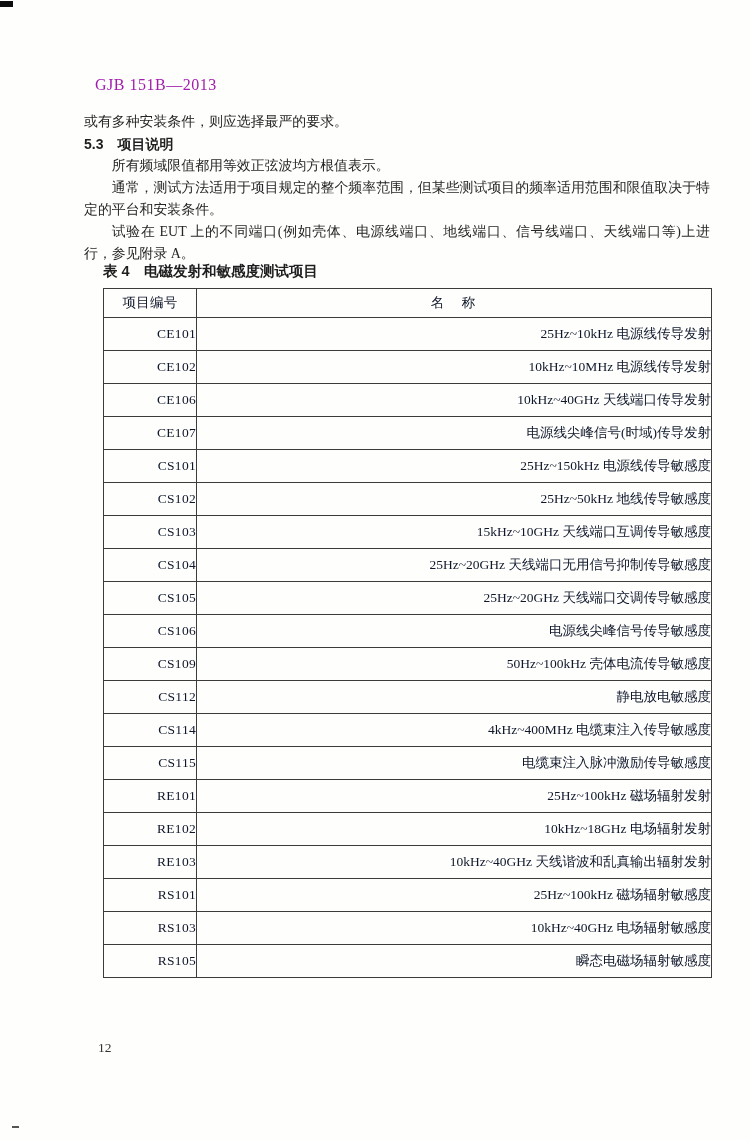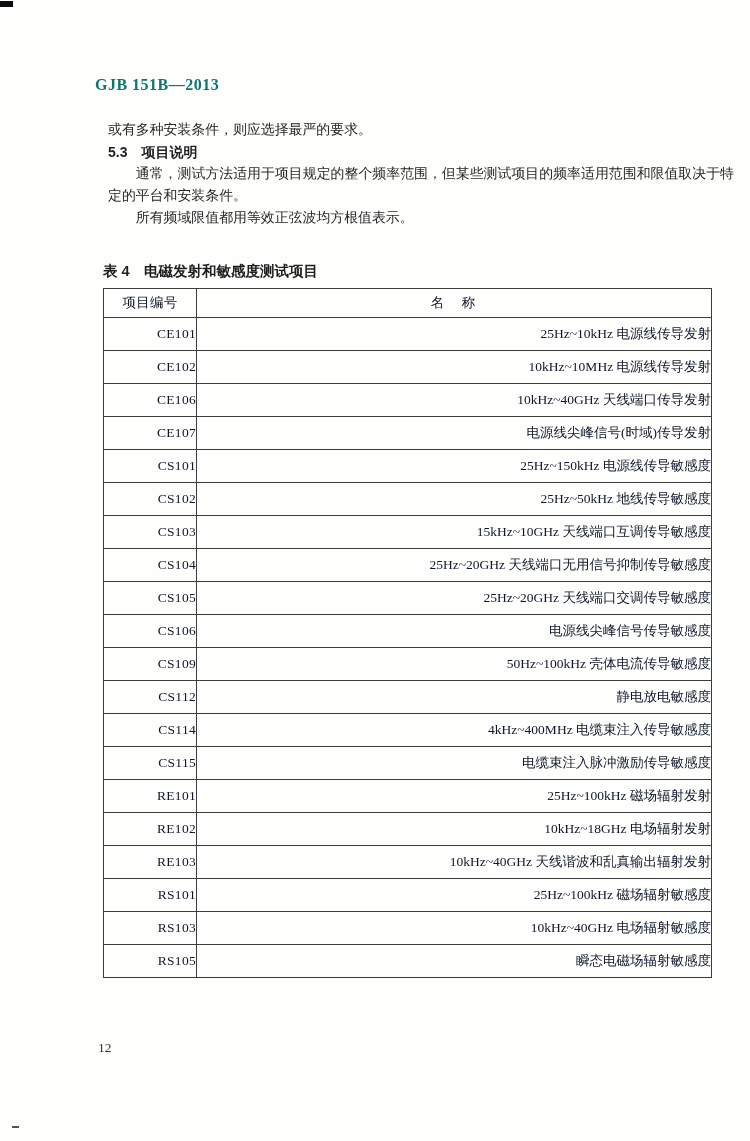--- a/index.html
+++ b/index.html
@@ -25,33 +25,32 @@
   }
   .artifact-bottom {
     position: absolute;
     left: 12px; top: 1126px;
     width: 7px; height: 2px;
     background: #555;
   }
   .doc-header {
     position: absolute;
     left: 95px; top: 76px;
-    font-weight: bold;
+    font-weight: normal;
     font-size: 16px;
     letter-spacing: 0.5px;
-    color: #0f766e;
+    color: #a21caf;
   }
   .content {
     position: absolute;
-    left: 108px; top: 111px;
+    left: 84px; top: 111px;
     width: 626px;
     font-size: 13.9px;
     line-height: 22px;
     text-align: justify;
-    margin-top: 8px;
   }
   .content p, .content h2 {
     margin: 0;
     padding: 0;
   }
   .section-heading {
     font-family: "Liberation Sans", "DejaVu Sans", sans-serif;
     font-size: 14px;
     font-weight: bold;
     color: #1e1e1e;
@@ -108,22 +107,23 @@
 
 <div class="page">
 
   <div class="artifact-top"></div>
 
   <div class="doc-header">GJB 151B—2013</div>
 
   <div class="content">
     <p class="para">或有多种安装条件，则应选择最严的要求。</p>
     <h2 class="section-heading">5.3　项目说明</h2>
+    <p class="para indent">所有频域限值都用等效正弦波均方根值表示。</p>
     <p class="para indent">通常，测试方法适用于项目规定的整个频率范围，但某些测试项目的频率适用范围和限值取决于特定的平台和安装条件。</p>
-    <p class="para indent">所有频域限值都用等效正弦波均方根值表示。</p>
+    <p class="para indent">试验在 EUT 上的不同端口(例如壳体、电源线端口、地线端口、信号线端口、天线端口等)上进行，参见附录 A。</p>
   </div>
 
   <div class="table-caption">表 4　电磁发射和敏感度测试项目</div>
 
   <table class="items-table">
     <thead>
       <tr>
         <th class="col-id">项目编号</th>
         <th class="col-name">名　称</th>
       </tr>

